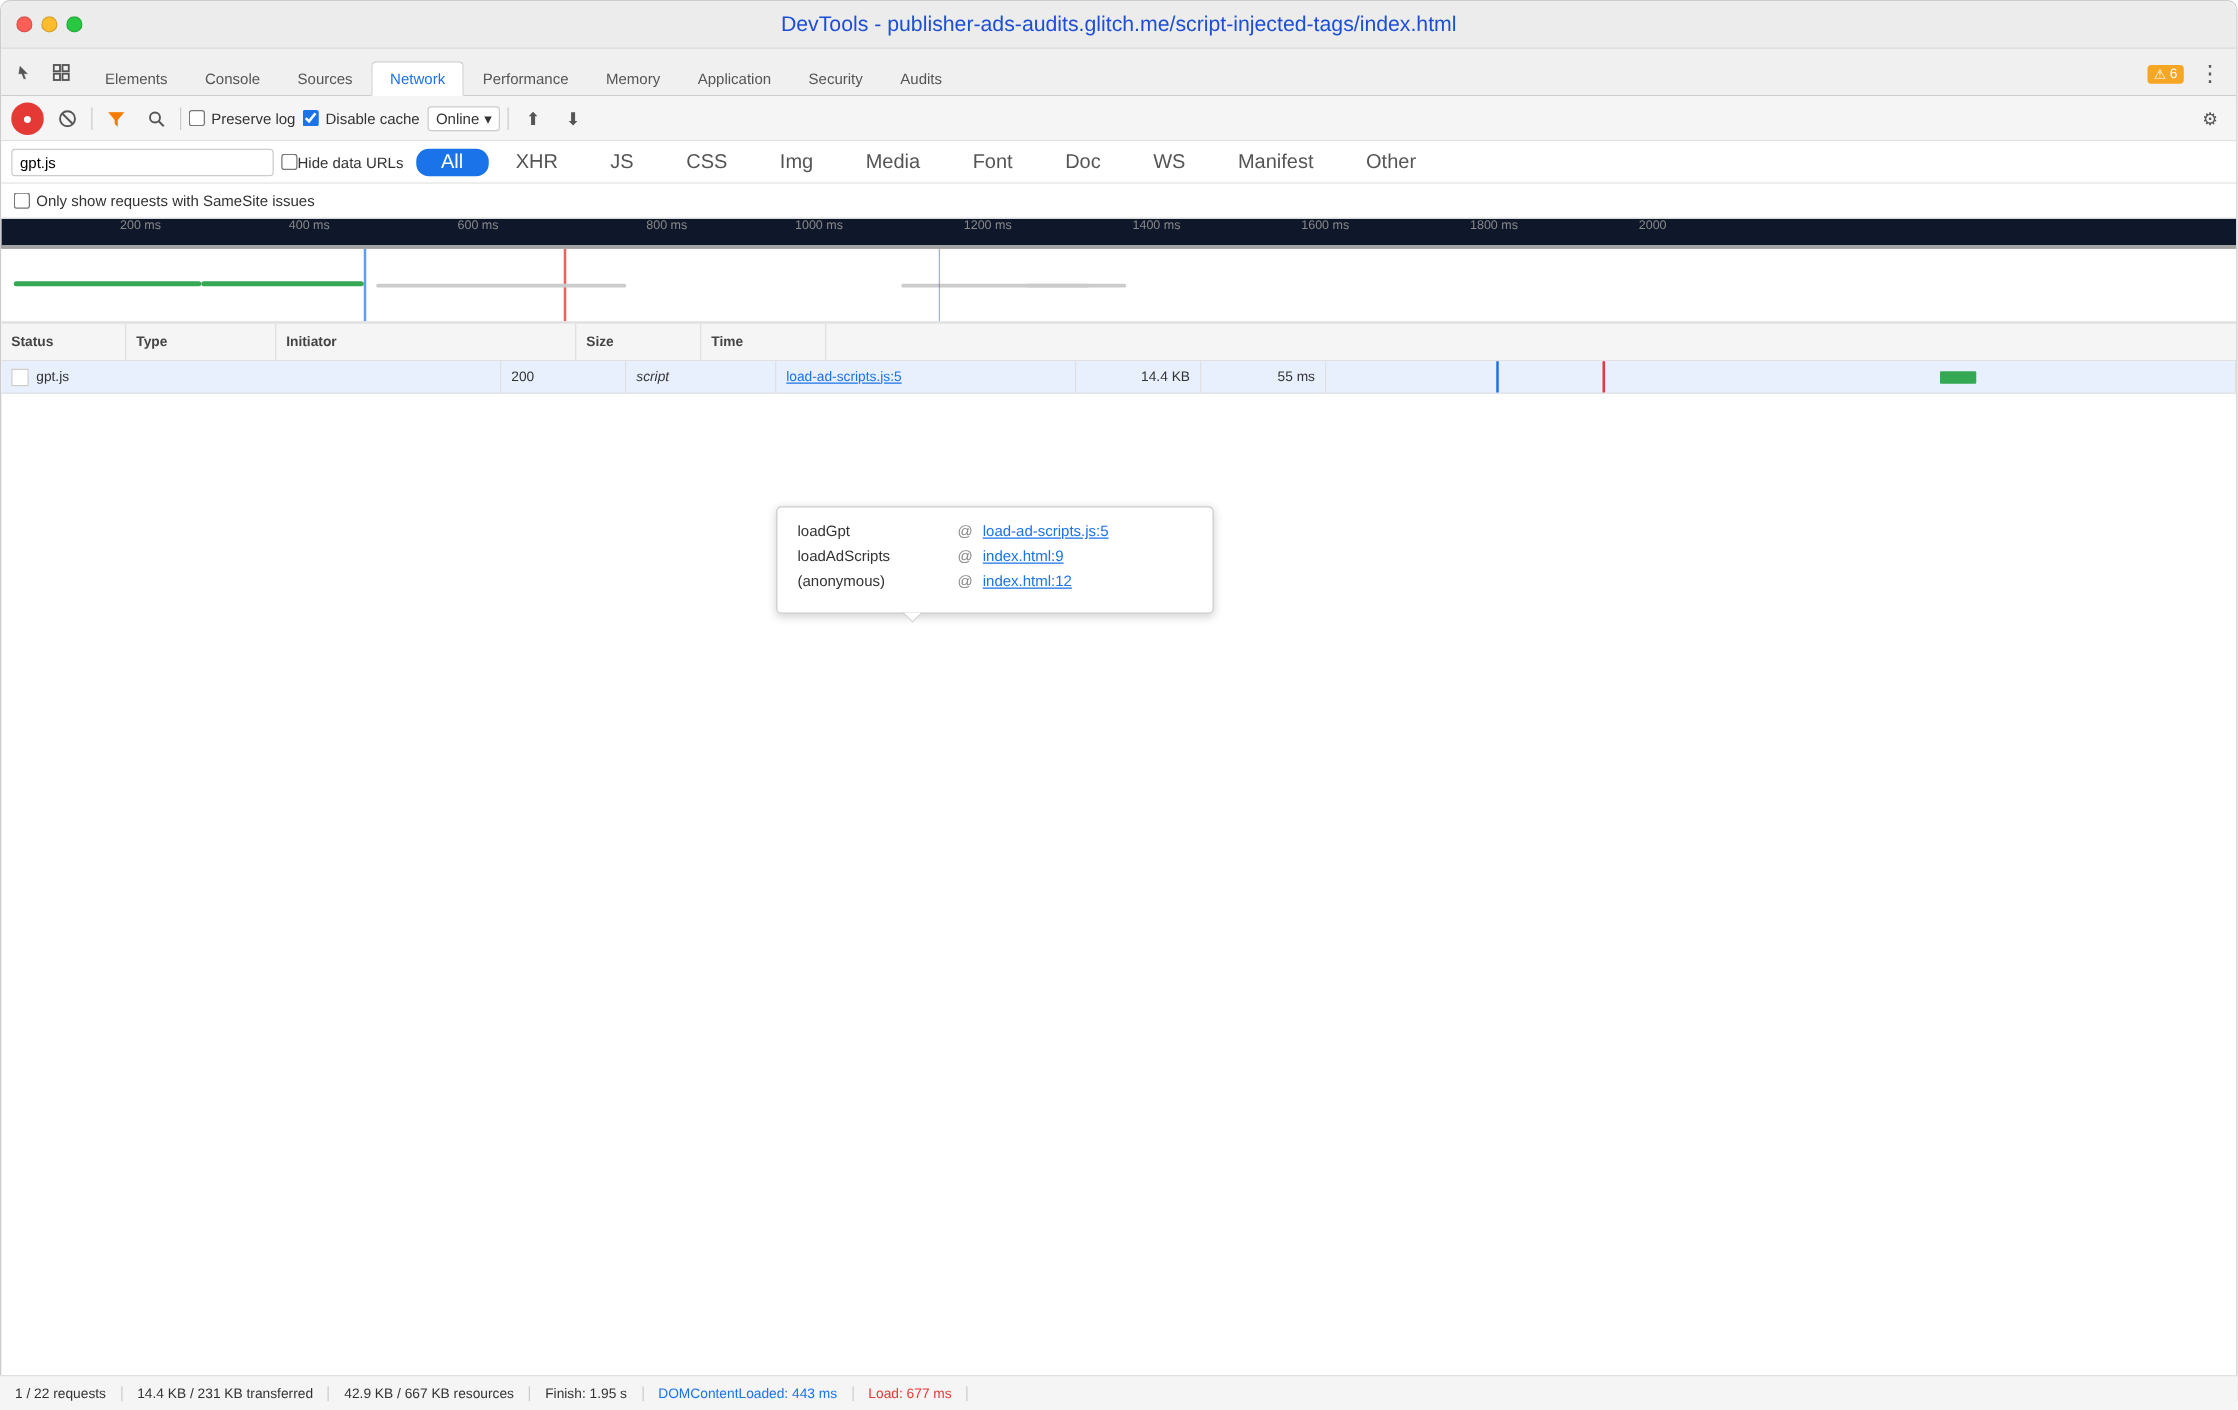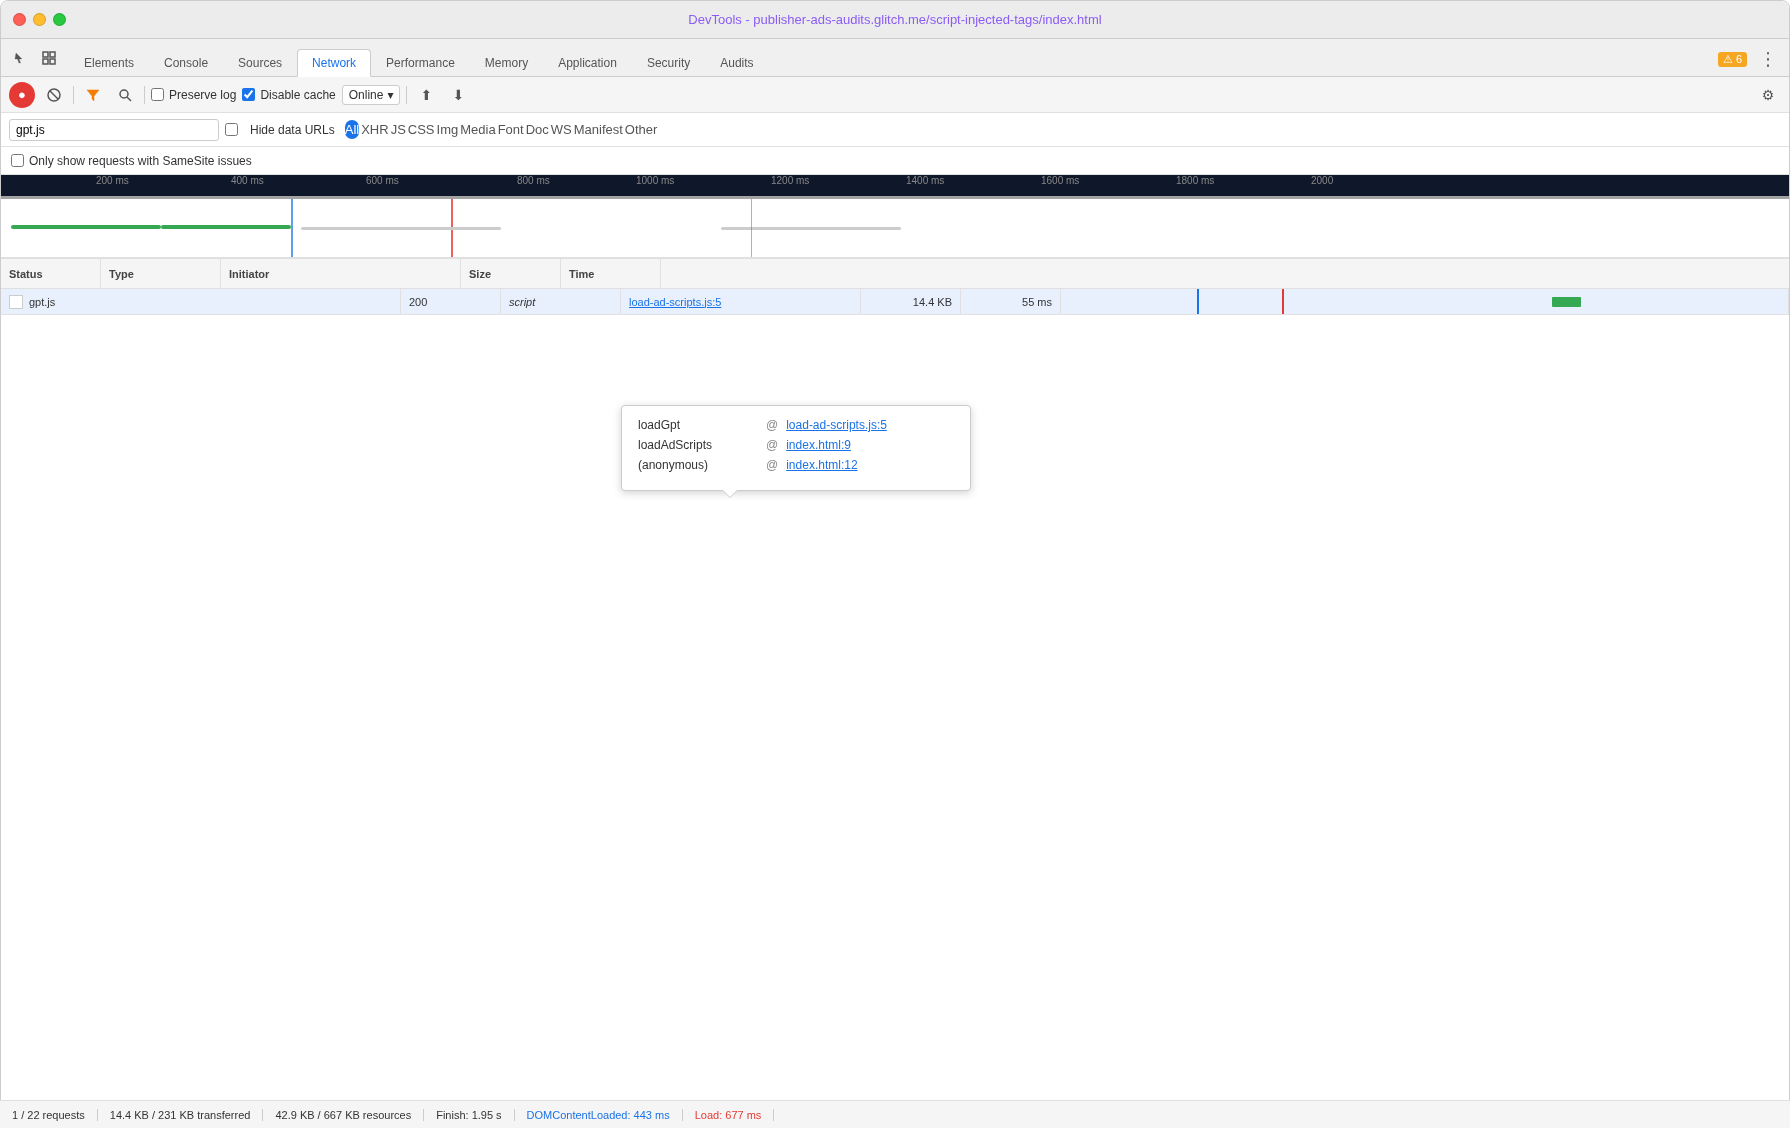--- a/index.html
+++ b/index.html
@@ -20,22 +20,22 @@
       background: #ececec;
       height: 38px;
       display: flex;
       align-items: center;
       justify-content: center;
       position: relative;
       border-bottom: 1px solid #ccc;
       border-radius: 8px 8px 0 0;
     }
     .title-bar-title {
-      font-size: 13px;
-      color: #8b5cf6;
+      font-size: 17px;
+      color: #1d4ed8;
       font-weight: 500;
     }
     .window-controls {
       position: absolute;
       left: 12px;
       display: flex;
       gap: 7px;
       align-items: center;
     }
     .wc {
@@ -211,33 +211,33 @@
       width: 210px;
       height: 22px;
       border: 1px solid #ccc;
       border-radius: 3px;
       padding: 2px 6px;
       font-size: 12px;
     }
     .filter-checkbox {
       display: flex;
       align-items: center;
-      gap: 12px;
+      gap: 0;
       font-size: 12px;
       color: #333;
     }
     .filter-type-btns {
       display: flex;
       align-items: center;
       gap: 2px;
       margin-left: 4px;
     }
     .type-btn {
-      padding: 2px 0;
-      font-size: 13px;
+      padding: 2px 20px;
+      font-size: 16px;
       border-radius: 3px;
       cursor: pointer;
       color: #555;
       background: transparent;
       border: none;
     }
     .type-btn.active {
       background: #1a73e8;
       color: #fff;
       border-radius: 10px;

